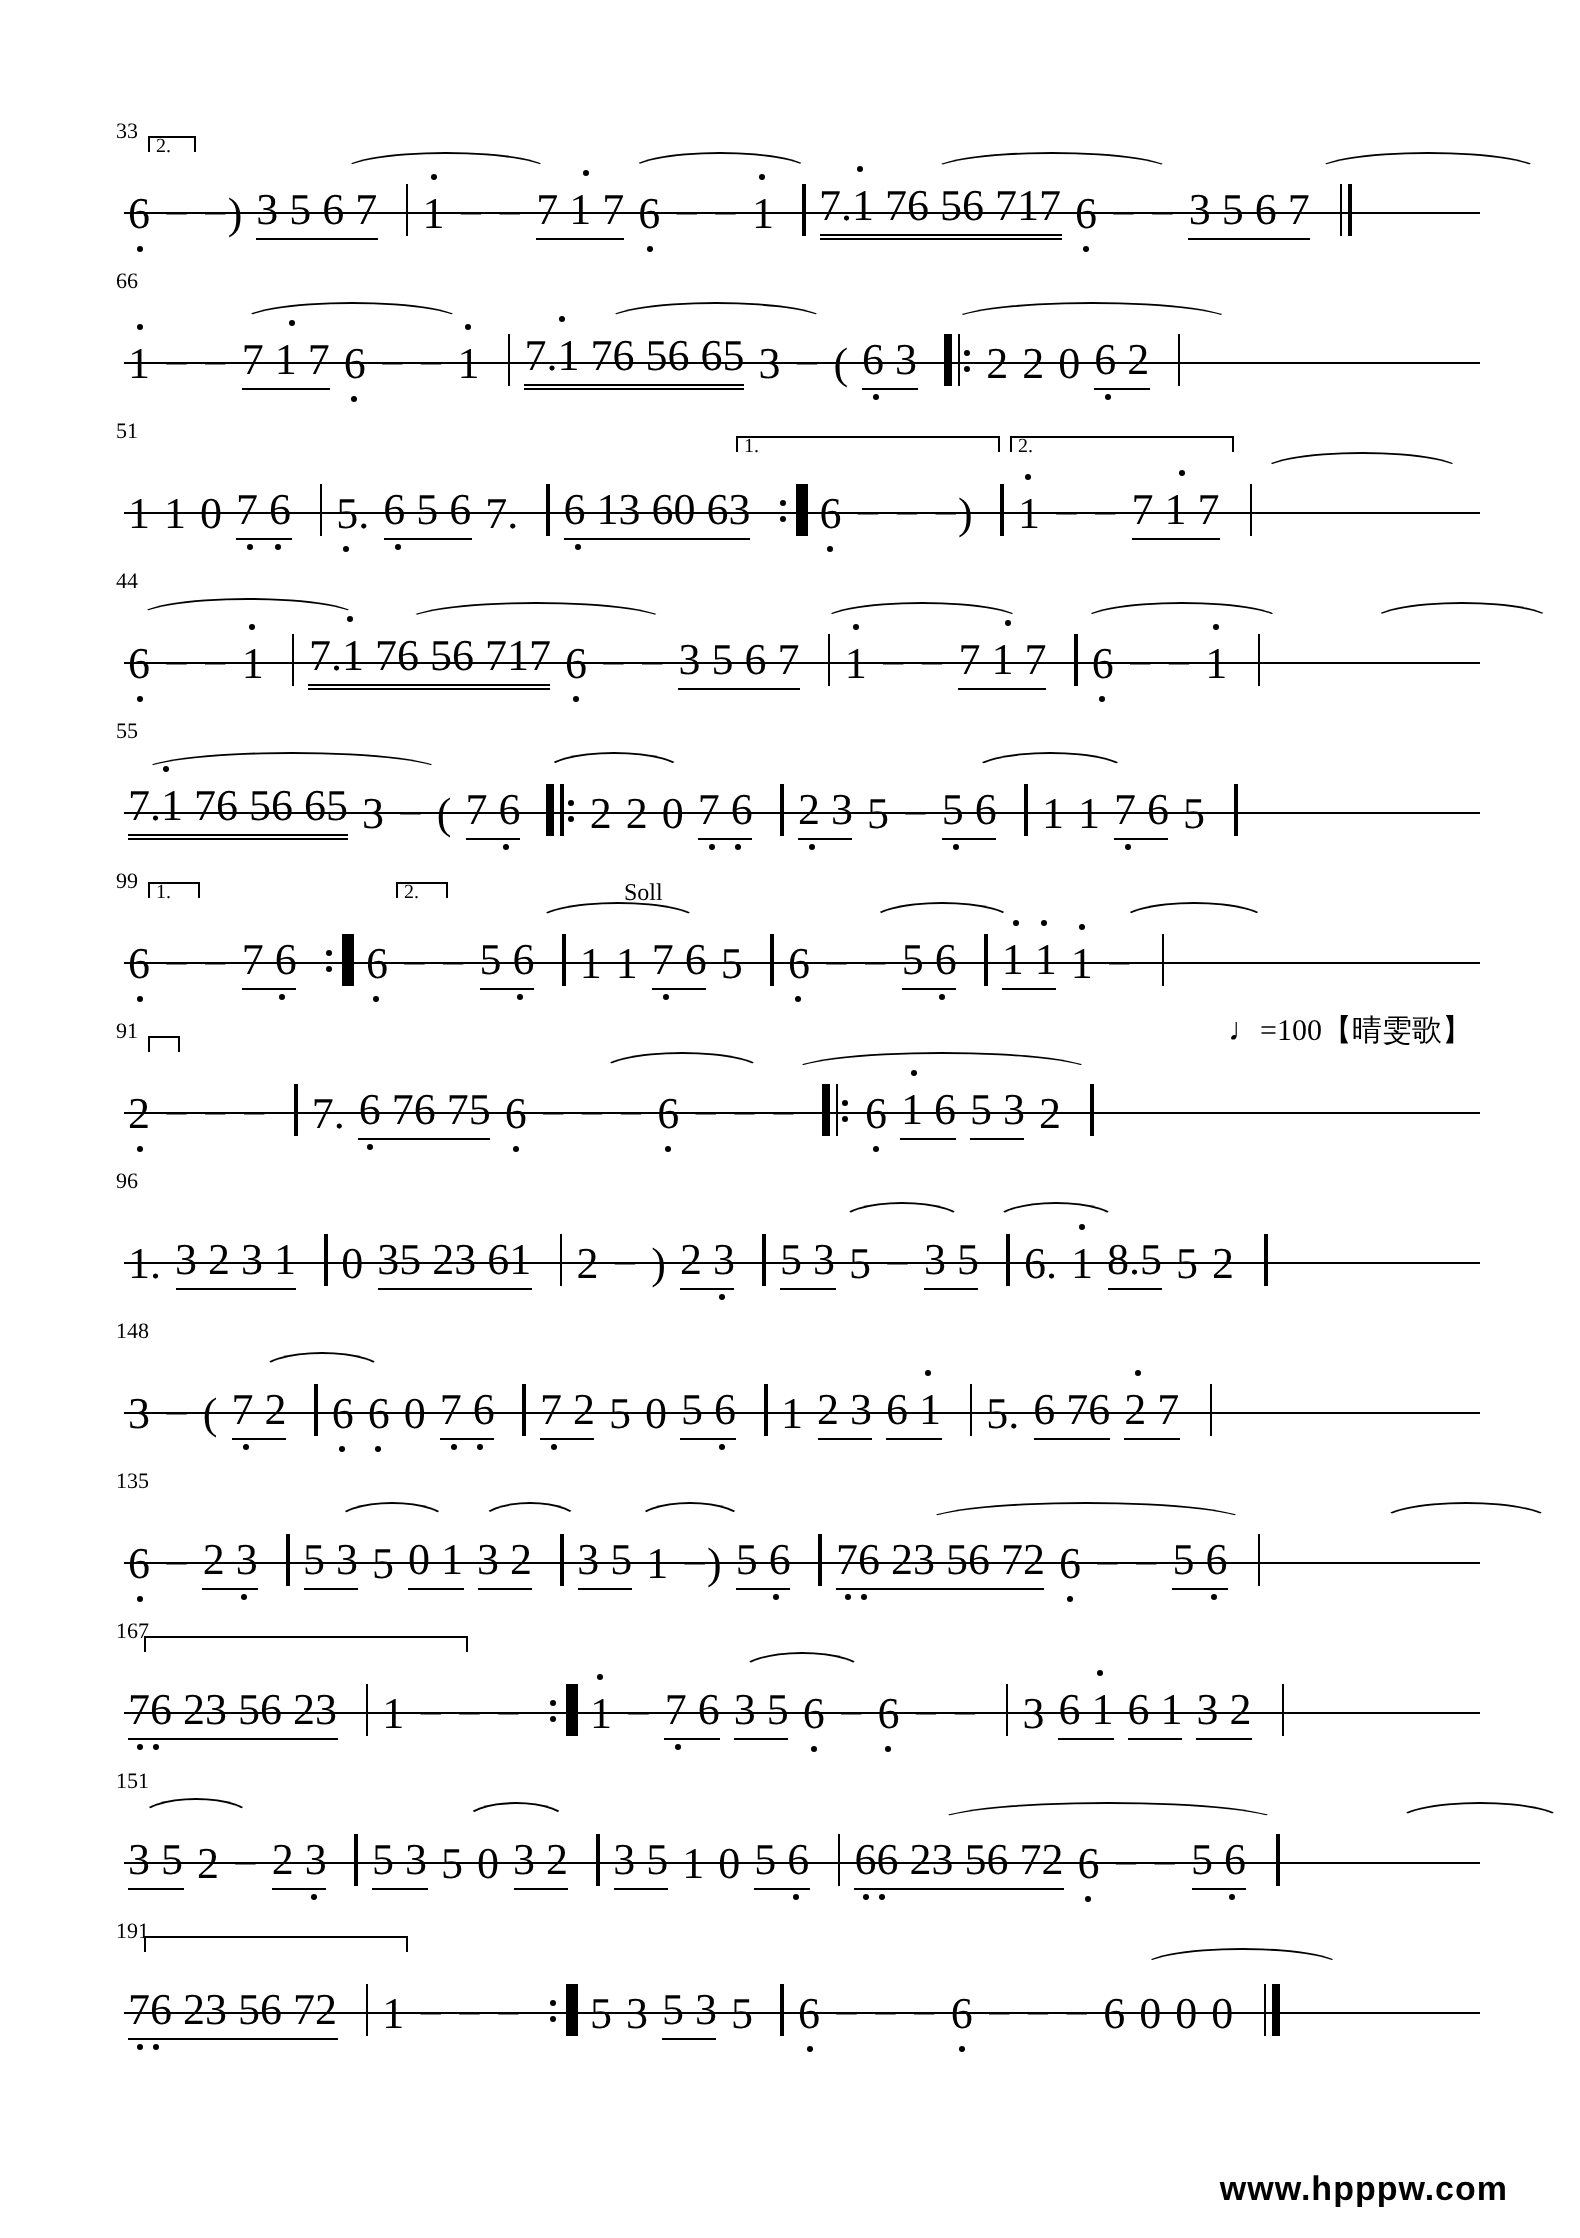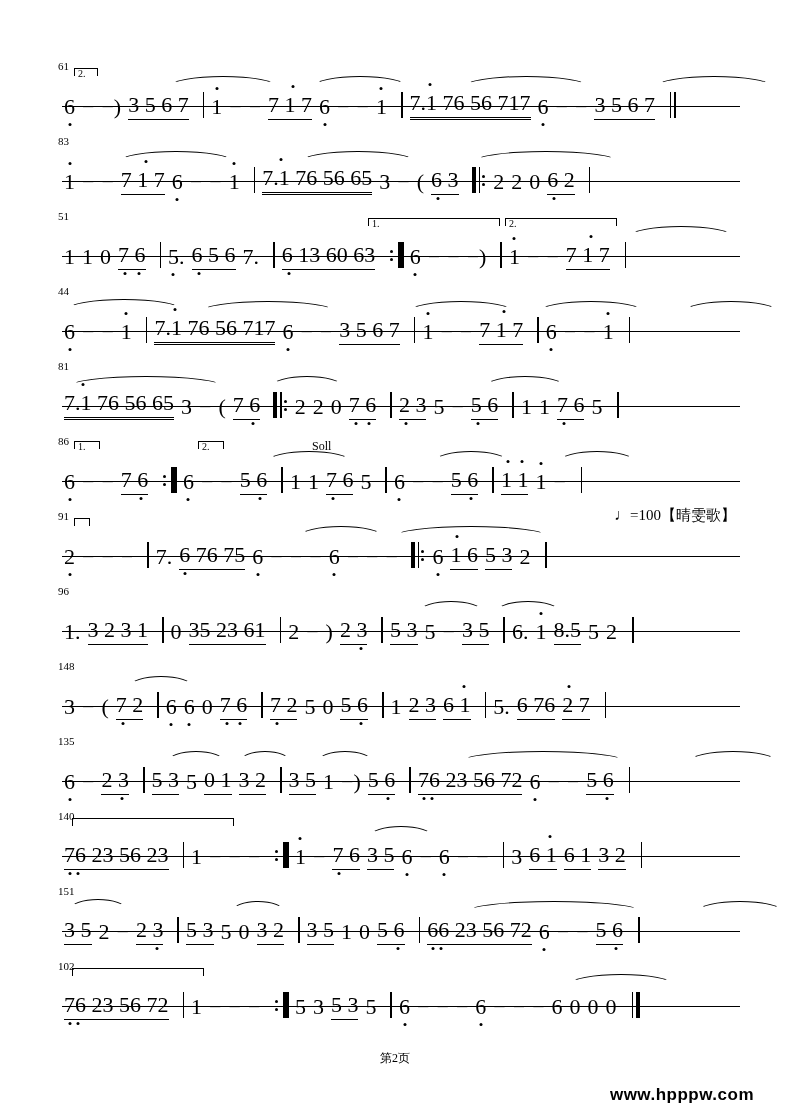--- a/index.html
+++ b/index.html
@@ -214,21 +214,21 @@
     font-family: "Liberation Sans", sans-serif;
     letter-spacing: 0.5px;
   }
 </style>
 </head>
 <body>
 
 <div class="page">
 
   <div class="system">
-    <div class="measure-num">61</div>
+    <div class="measure-num">33</div>
     <div class="bracket" style="left:24px; top:8px; width:22px;">
         <span>2.</span>
       </div>
     <div class="slur" style="left:120px; top:16px; width:104px;"></div>
     <div class="slur" style="left:264px; top:16px; width:90px;"></div>
     <div class="slur" style="left:415px; top:16px; width:120px;"></div>
     <div class="slur" style="left:607px; top:16px; width:112px;"></div>
     <div class="staffline"></div>
     <div class="notes">
       <span class="grp" style="position:relative">6<span class="dot-below"></span></span>
@@ -248,21 +248,21 @@
       <span class="grp beam2" style="position:relative">7.1 76 56 717<span class="dot-above" style="left:17%"></span></span>
       <span class="grp" style="position:relative">6<span class="dot-below"></span></span>
       <span class="grp">−</span>
         <span class="grp">−</span>
       <span class="grp beam">3 5 6 7</span>
       <span class="endbar"><i class="thin"></i><i class="thin"></i></span>
     </div>
   </div>
 
   <div class="system">
-    <div class="measure-num">83</div>
+    <div class="measure-num">66</div>
     <div class="slur" style="left:70px; top:16px; width:110px;"></div>
     <div class="slur" style="left:252px; top:16px; width:110px;"></div>
     <div class="slur" style="left:425px; top:16px; width:140px;"></div>
     <div class="staffline"></div>
     <div class="notes">
       <span class="grp" style="position:relative">1<span class="dot-above"></span></span>
       <span class="grp">−</span>
         <span class="grp">−</span>
       <span class="grp beam" style="position:relative">7 1 7<span class="dot-above" style="left:57%"></span></span>
       <span class="grp" style="position:relative">6<span class="dot-below"></span></span>
@@ -346,21 +346,21 @@
       <span class="bar"></span>
       <span class="grp" style="position:relative">6<span class="dot-below"></span></span>
       <span class="grp">−</span>
         <span class="grp">−</span>
       <span class="grp" style="position:relative">1<span class="dot-above"></span></span>
       <span class="endbar"><i class="thin"></i></span>
     </div>
   </div>
 
   <div class="system">
-    <div class="measure-num">81</div>
+    <div class="measure-num">55</div>
     <div class="slur" style="left:20px; top:16px; width:150px;"></div>
     <div class="slur" style="left:222px; top:16px; width:68px;"></div>
     <div class="slur" style="left:436px; top:16px; width:76px;"></div>
     <div class="staffline"></div>
     <div class="notes">
       <span class="grp beam2" style="position:relative">7.1 76 56 65<span class="dot-above" style="left:17%"></span></span>
       <span class="grp">3</span>
         <span class="grp">−</span>
         <span class="grp">(</span>
       <span class="grp beam" style="position:relative">7 6<span class="dot-below" style="left:75%"></span></span>
@@ -377,21 +377,21 @@
       <span class="bar"></span>
       <span class="grp">1</span>
         <span class="grp">1</span>
       <span class="grp beam" style="position:relative">7 6<span class="dot-below" style="left:25%"></span></span>
       <span class="grp">5</span>
       <span class="endbar"><i class="thin"></i></span>
     </div>
   </div>
 
   <div class="system">
-    <div class="measure-num">86</div>
+    <div class="measure-num">99</div>
     <div class="bracket" style="left:24px; top:6px; width:24px;">
         <span>1.</span>
       </div>
     <div class="bracket" style="left:148px; top:6px; width:24px;">
         <span>2.</span>
       </div>
     <div class="anno" style="left:262px; top:4px;">Soll</div>
     <div class="slur" style="left:218px; top:16px; width:80px;"></div>
     <div class="slur" style="left:385px; top:16px; width:70px;"></div>
     <div class="slur" style="left:510px; top:16px; width:72px;"></div>
@@ -546,21 +546,21 @@
       <span class="grp beam" style="position:relative">76 23 56 72<span class="dot-below" style="left:6%"></span><span class="dot-below" style="left:13%"></span></span>
       <span class="grp" style="position:relative">6<span class="dot-below"></span></span>
       <span class="grp">−</span>
         <span class="grp">−</span>
       <span class="grp beam" style="position:relative">5 6<span class="dot-below" style="left:75%"></span></span>
       <span class="endbar"><i class="thin"></i></span>
     </div>
   </div>
 
   <div class="system">
-    <div class="measure-num">140</div>
+    <div class="measure-num">167</div>
     <div class="bracket" style="left:22px; top:8px; width:160px;"></div>
     <div class="slur" style="left:320px; top:16px; width:60px;"></div>
     <div class="staffline"></div>
     <div class="notes">
       <span class="grp beam" style="position:relative">76 23 56 23<span class="dot-below" style="left:6%"></span><span class="dot-below" style="left:13%"></span></span>
       <span class="bar"></span>
       <span class="grp">1</span>
         <span class="grp">−</span>
         <span class="grp">−</span>
         <span class="grp">−</span>
@@ -609,21 +609,21 @@
       <span class="grp beam" style="position:relative">66 23 56 72<span class="dot-below" style="left:6%"></span><span class="dot-below" style="left:13%"></span></span>
       <span class="grp" style="position:relative">6<span class="dot-below"></span></span>
       <span class="grp">−</span>
         <span class="grp">−</span>
       <span class="grp beam" style="position:relative">5 6<span class="dot-below" style="left:75%"></span></span>
       <span class="endbar"><i class="thin"></i></span>
     </div>
   </div>
 
   <div class="system">
-    <div class="measure-num">102</div>
+    <div class="measure-num">191</div>
     <div class="bracket" style="left:22px; top:8px; width:130px;"></div>
     <div class="slur" style="left:520px; top:14px; width:100px;"></div>
     <div class="staffline"></div>
     <div class="notes">
       <span class="grp beam" style="position:relative">76 23 56 72<span class="dot-below" style="left:6%"></span><span class="dot-below" style="left:13%"></span></span>
       <span class="bar"></span>
       <span class="grp">1</span>
         <span class="grp">−</span>
         <span class="grp">−</span>
         <span class="grp">−</span>
@@ -642,15 +642,14 @@
         <span class="grp">−</span>
         <span class="grp">−</span>
       <span class="grp">6</span>
         <span class="grp">0</span>
         <span class="grp">0</span>
         <span class="grp">0</span>
       <span class="endbar"><i class="thin"></i><i class="thick"></i></span>
     </div>
   </div>
 
-  <div class="footer-page">第2页</div>
   <div class="footer-url">www.hpppw.com</div>
 </div>
 
 </body></html>

